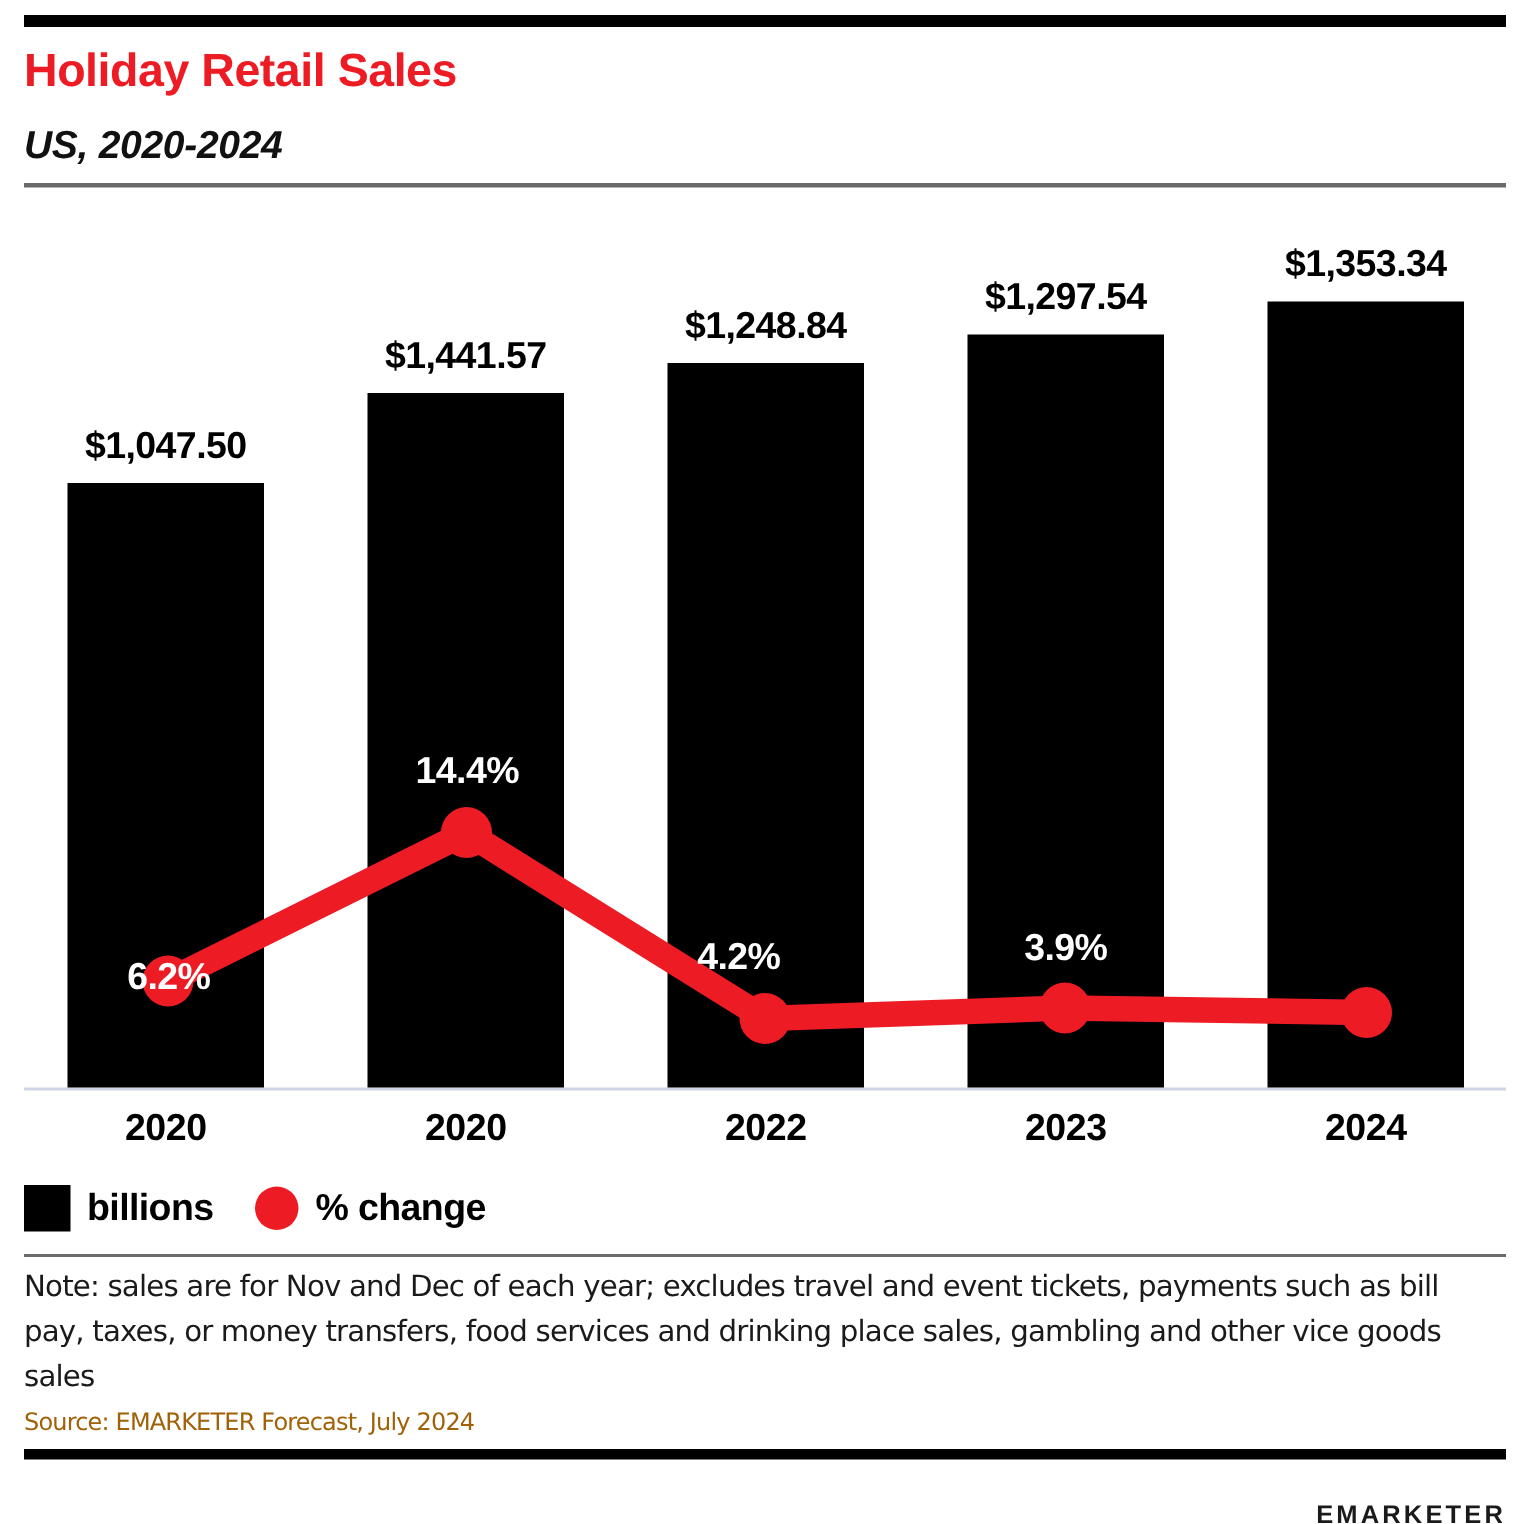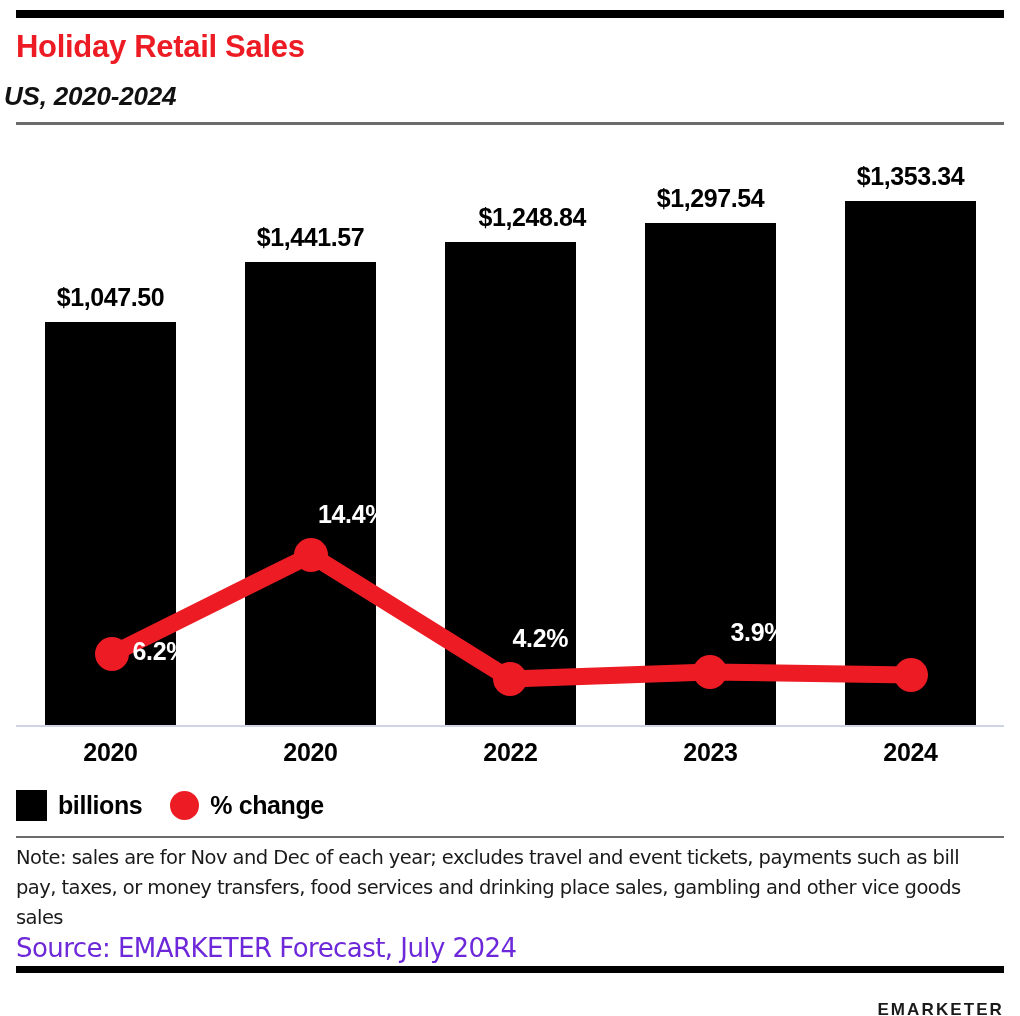--- a/index.html
+++ b/index.html
@@ -37,21 +37,21 @@
     top: 28px;
     font-size: 31px;
     font-weight: bold;
     color: #ED1C24;
     letter-spacing: -0.3px;
     line-height: 38px;
     white-space: nowrap;
   }
   .subtitle {
     position: absolute;
-    left: 4px;
+    left: 16px;
     top: 80px;
     font-size: 26px;
     font-style: italic;
     font-weight: bold;
     color: #111111;
     letter-spacing: -0.2px;
     line-height: 32px;
     white-space: nowrap;
   }
   .header-rule {
@@ -90,21 +90,21 @@
     color: #000000;
     text-align: center;
     letter-spacing: -0.4px;
     white-space: nowrap;
   }
   .pct-label {
     position: absolute;
     font-size: 25px;
     font-weight: bold;
     color: #ffffff;
-    text-align: right;
+    text-align: center;
     letter-spacing: -0.4px;
     white-space: nowrap;
   }
   .x-label {
     position: absolute;
     top: 738px;
     font-size: 25px;
     font-weight: bold;
     color: #000000;
     text-align: center;
@@ -169,23 +169,23 @@
     font-size: 19.5px;
     line-height: 30px;
     color: #1a1a1a;
     font-family: "DejaVu Sans", sans-serif;
     letter-spacing: -0.55px;
   }
   .source {
     position: absolute;
     left: 16px;
     top: 934px;
-    font-size: 26px;
+    font-size: 16px;
     line-height: 28px;
-    color: #6d28d9;
+    color: #a16207;
     font-family: "DejaVu Sans", sans-serif;
     letter-spacing: -0.55px;
     white-space: nowrap;
   }
   .footer-rule-bottom {
     position: absolute;
     left: 16px;
     top: 966px;
     width: 988px;
     height: 7px;
@@ -232,21 +232,21 @@
     <div class="axis-line"></div>
 
     <div class="bar" style="left:45px; top:322px; width:131px; height:403px;"></div>
     <div class="bar" style="left:245px; top:262px; width:131px; height:463px;"></div>
     <div class="bar" style="left:445px; top:242px; width:131px; height:483px;"></div>
     <div class="bar" style="left:645px; top:223px; width:131px; height:502px;"></div>
     <div class="bar" style="left:845px; top:201px; width:131px; height:524px;"></div>
 
     <div class="bar-label" style="left:35px; top:283px; width:151px;">$1,047.50</div>
     <div class="bar-label" style="left:235px; top:223px; width:151px;">$1,441.57</div>
-    <div class="bar-label" style="left:435px; top:203px; width:151px;text-align:right;">$1,248.84</div>
+    <div class="bar-label" style="left:435px; top:203px; width:151px;">$1,248.84</div>
     <div class="bar-label" style="left:635px; top:184px; width:151px;">$1,297.54</div>
     <div class="bar-label" style="left:835px; top:162px; width:151px;">$1,353.34</div>
 
     <svg class="line-svg" viewBox="0 0 1020 1016">
       <polyline points="112,654 311,555 510,679 710,672 911,675" fill="none" stroke="#ED1C24" stroke-width="17" stroke-linejoin="round" stroke-linecap="round"></polyline>
       <circle cx="112" cy="654" r="17" fill="#ED1C24"></circle>
       <circle cx="311" cy="555" r="17" fill="#ED1C24"></circle>
       <circle cx="510" cy="679" r="17" fill="#ED1C24"></circle>
       <circle cx="710" cy="672" r="17" fill="#ED1C24"></circle>
       <circle cx="911" cy="675" r="17" fill="#ED1C24"></circle>

